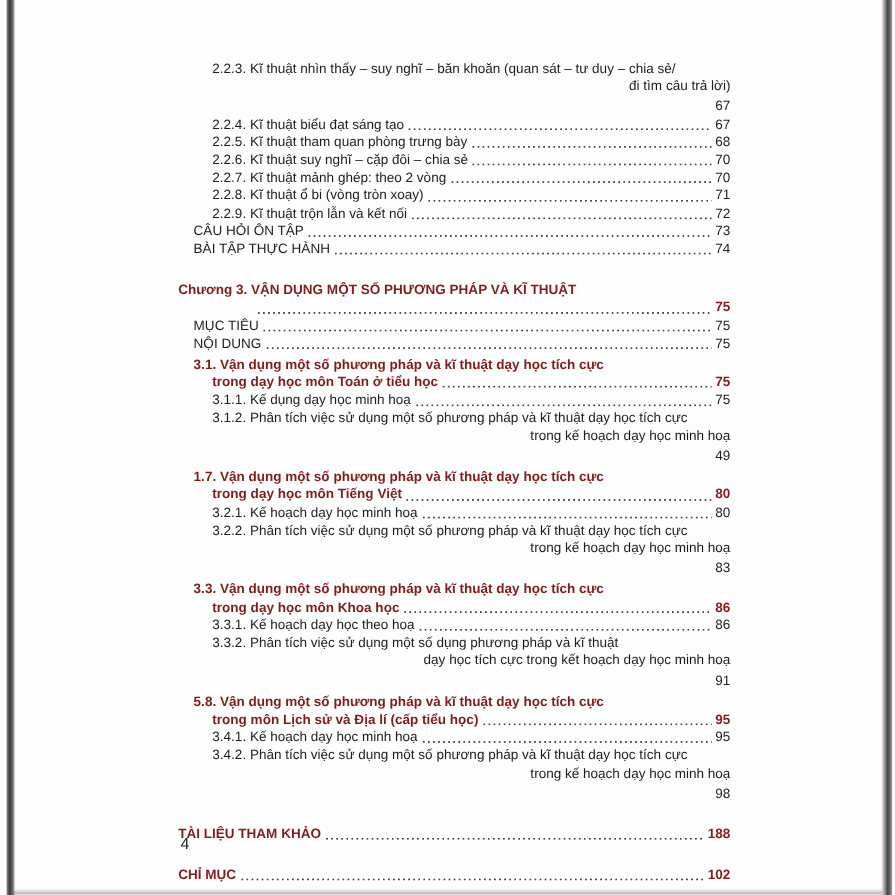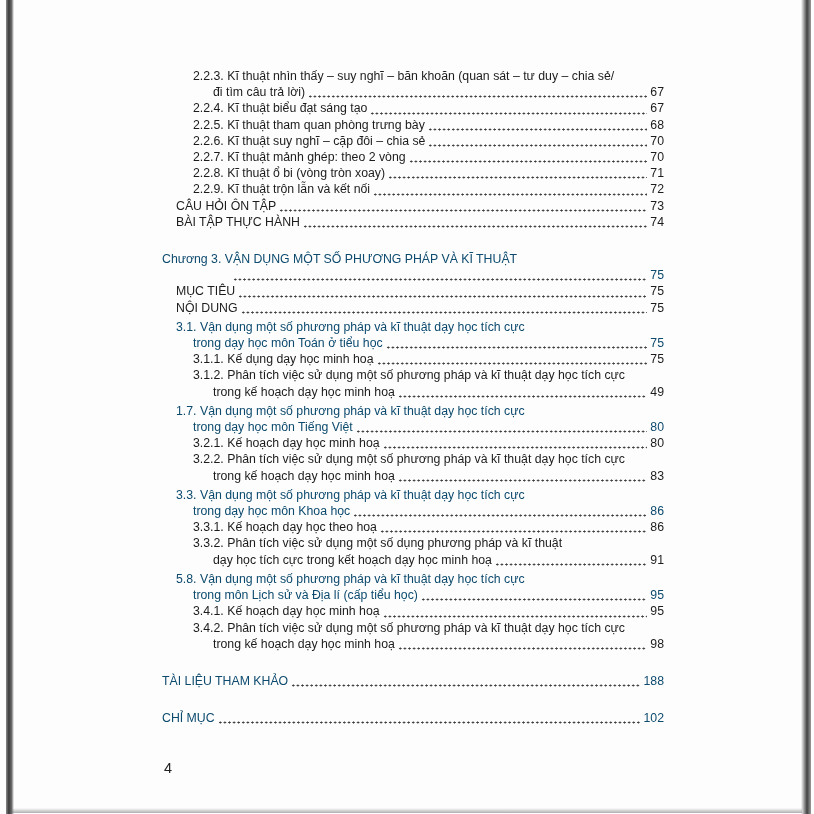--- a/index.html
+++ b/index.html
@@ -24,41 +24,41 @@
   .edge-right {
     right: 3px; top: 0; width: 10px; height: 100%;
     background: linear-gradient(to left, #9b9b9b 0%, #414141 40%, rgba(200,200,200,0) 100%);
   }
   .edge-bottom {
     left: 12px; right: 12px; bottom: 1px; height: 5px; opacity: .55;
     background: linear-gradient(to top, #6f6f6f 0%, rgba(200,200,200,0) 100%);
   }
   .content {
     position: absolute;
-    left: 162px; top: 68px; width: 502px;
+    left: 162px; top: 54px; width: 502px;
     color: #1c1c1c;
     font-size: 12.3px;
     line-height: 16.2px;
   }
-  .toc-entry.bold { font-weight: 400; color: #0c4a6e; }
+  .toc-entry.bold { font-weight: 700; color: #7f1d1d; }
   .toc-line { display: flex; align-items: flex-end; }
   .toc-label { white-space: nowrap; }
   .leader {
     flex: 1 1 0; min-width: 0; height: 3px;
     margin: 0 1px 2px 3px;
     background-image: radial-gradient(circle, #3d3d3d 0.9px, rgba(0,0,0,0) 1.15px);
     background-size: 4.6px 3px;
     background-repeat: repeat-x;
     background-position: left bottom;
   }
   .toc-page { flex: 0 0 auto; padding-left: 2px; }
   .ind-0 { padding-left: 0; }
   .ind-1 { padding-left: 14px; }
   .ind-2 { padding-left: 31px; }
-  .ind-3 { padding-left: 51px; }
+  .ind-3 { padding-left: 51px; flex-direction: column; }
   .ind-4 { padding-left: 68px; }
   .gap-small { margin-top: 3px; }
   .gap-large { margin-top: 21px; }
   .footer-page-number {
     position: absolute;
     left: 164px; top: 760px;
     font-size: 14.5px;
     color: #222;
   }
 </style>

